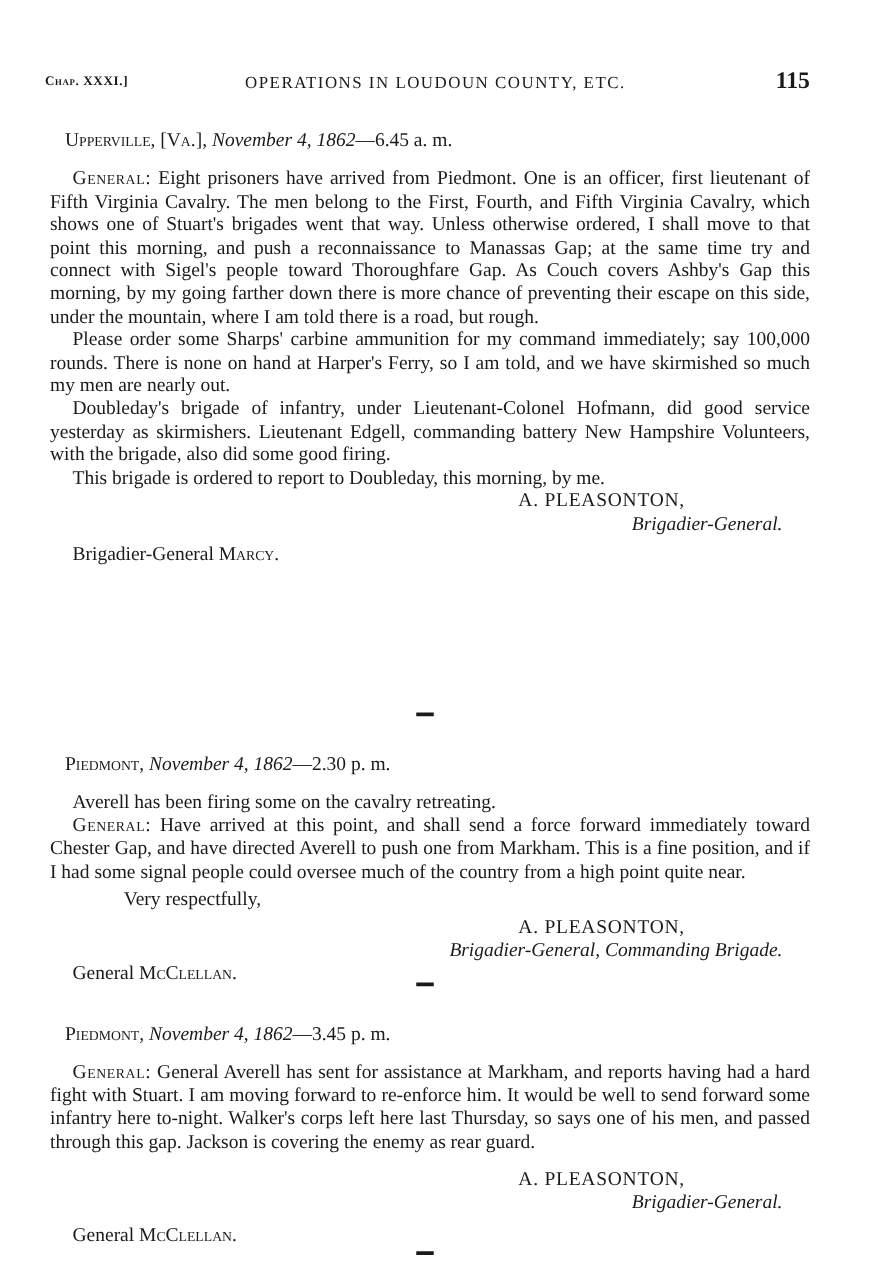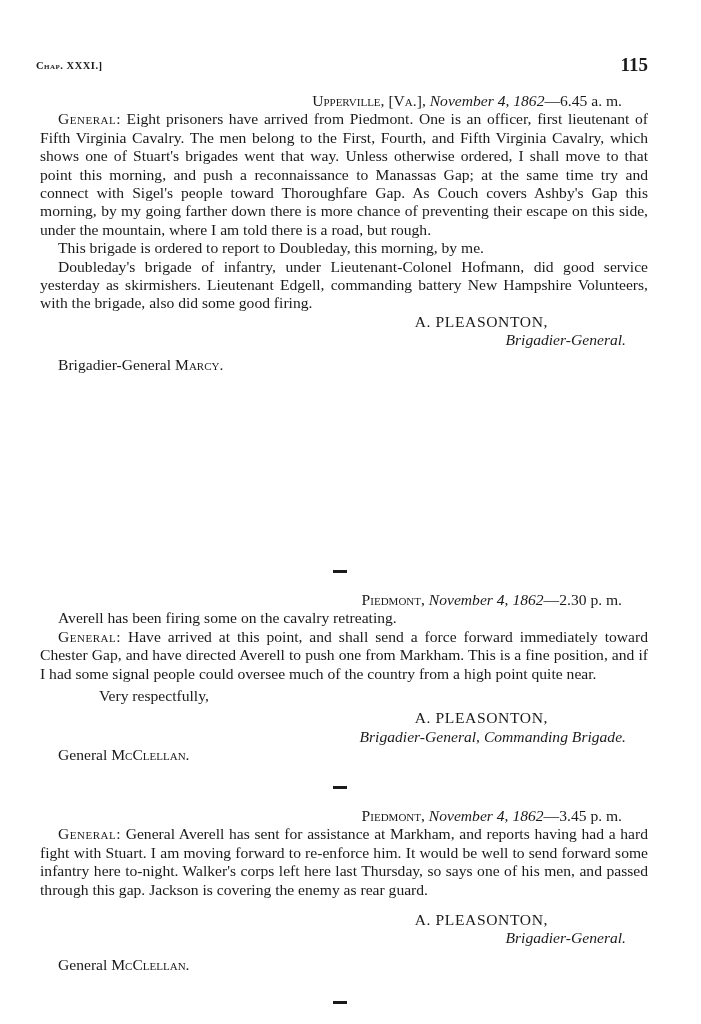--- a/index.html
+++ b/index.html
@@ -4,47 +4,49 @@
 <style>
   html, body { margin: 0; padding: 0; background: #ffffff; }
   body { width: 701px; height: 1024px; position: relative; overflow: hidden;
          font-family: "Liberation Serif", "DejaVu Serif", serif; color: #1a1a1a; }
   .page { position: absolute; left: 0; top: 0; width: 701px; height: 732px; }
   .running-head { position: absolute; top: 56px; left: 36px; width: 612px; height: 22px; }
   .chap { position: absolute; left: 0; top: 4px; font-size: 10.5px; letter-spacing: 0.5px; font-variant: small-caps; font-weight: bold; }
   .head-title { position: absolute; left: 160px; top: 2px; font-size: 13.5px; letter-spacing: 1.2px; }
   .page-num { position: absolute; right: 0; top: -2px; font-size: 19px; font-weight: bold; }
   .block { position: absolute; left: 40px; width: 608px; font-size: 15.6px; line-height: 18.4px; }
-  .dateline { text-align: right; padding-right: 26px; margin: 0; }
+  .dateline { text-align: left; padding-right: 26px; margin: 12px; }
   .dateline .place { font-variant: small-caps; }
   .dateline .date-it { font-style: italic; }
   p.para { margin: 0; text-indent: 18px; text-align: justify; }
   .salut { font-variant: small-caps; letter-spacing: 0.5px; }
   .sig-name { text-align: right; padding-right: 100px; letter-spacing: 0.6px; margin: 0; }
   .sig-title { text-align: right; padding-right: 22px; font-style: italic; margin: 0; }
   .addressee { margin: 0; padding-left: 18px; }
   .addressee .sc { font-variant: small-caps; }
   .closing { margin: 4px; padding-left: 55px; }
   .sep { position: absolute; left: 333px; width: 14px; height: 3px; background: #1a1a1a; }
 </style>
 </head>
 <body>
 
 <div class="page">
 
   <div class="running-head">
     <span class="chap">Chap. XXXI.]</span>
+    <span class="head-title">OPERATIONS IN LOUDOUN COUNTY, ETC.</span>
     <span class="page-num">115</span>
   </div>
 
   <div class="block" style="top:92px;">
     <p class="dateline"><span class="place">Upperville, [Va.],</span> <span class="date-it">November 4, 1862</span><span>—6.45 a. m.</span></p>
     <p class="para"><span class="salut">General:</span><span> Eight prisoners have arrived from Piedmont. One is an officer, first lieutenant of Fifth Virginia Cavalry. The men belong to the First, Fourth, and Fifth Virginia Cavalry, which shows one of Stuart's brigades went that way. Unless otherwise ordered, I shall move to that point this morning, and push a reconnaissance to Manassas Gap; at the same time try and connect with Sigel's people toward Thoroughfare Gap. As Couch covers Ashby's Gap this morning, by my going farther down there is more chance of preventing their escape on this side, under the mountain, where I am told there is a road, but rough.</span></p>
+    <p class="para">Please order some Sharps' carbine ammunition for my command immediately; say 100,000 rounds. There is none on hand at Harper's Ferry, so I am told, and we have skirmished so much my men are nearly out.</p>
+    <p class="para">Doubleday's brigade of infantry, under Lieutenant-Colonel Hofmann, did good service yesterday as skirmishers. Lieutenant Edgell, commanding battery New Hampshire Volunteers, with the brigade, also did some good firing.</p>
     <p class="para">This brigade is ordered to report to Doubleday, this morning, by me.</p>
-    <p class="para">Doubleday's brigade of infantry, under Lieutenant-Colonel Hofmann, did good service yesterday as skirmishers. Lieutenant Edgell, commanding battery New Hampshire Volunteers, with the brigade, also did some good firing.</p>
     <p class="sig-name">A. PLEASONTON,</p>
     <p class="sig-title">Brigadier-General.</p>
     <p class="addressee" style="margin-top:6px;"><span>Brigadier-General </span><span class="sc">Marcy.</span></p>
   </div>
 
   <div class="sep" style="top:570px;"></div>
 
   <div class="block" style="top:591px;">
     <p class="dateline"><span class="place">Piedmont,</span> <span class="date-it">November 4, 1862</span><span>—2.30 p. m.</span></p>
     <p class="para">Averell has been firing some on the cavalry retreating.</p>

